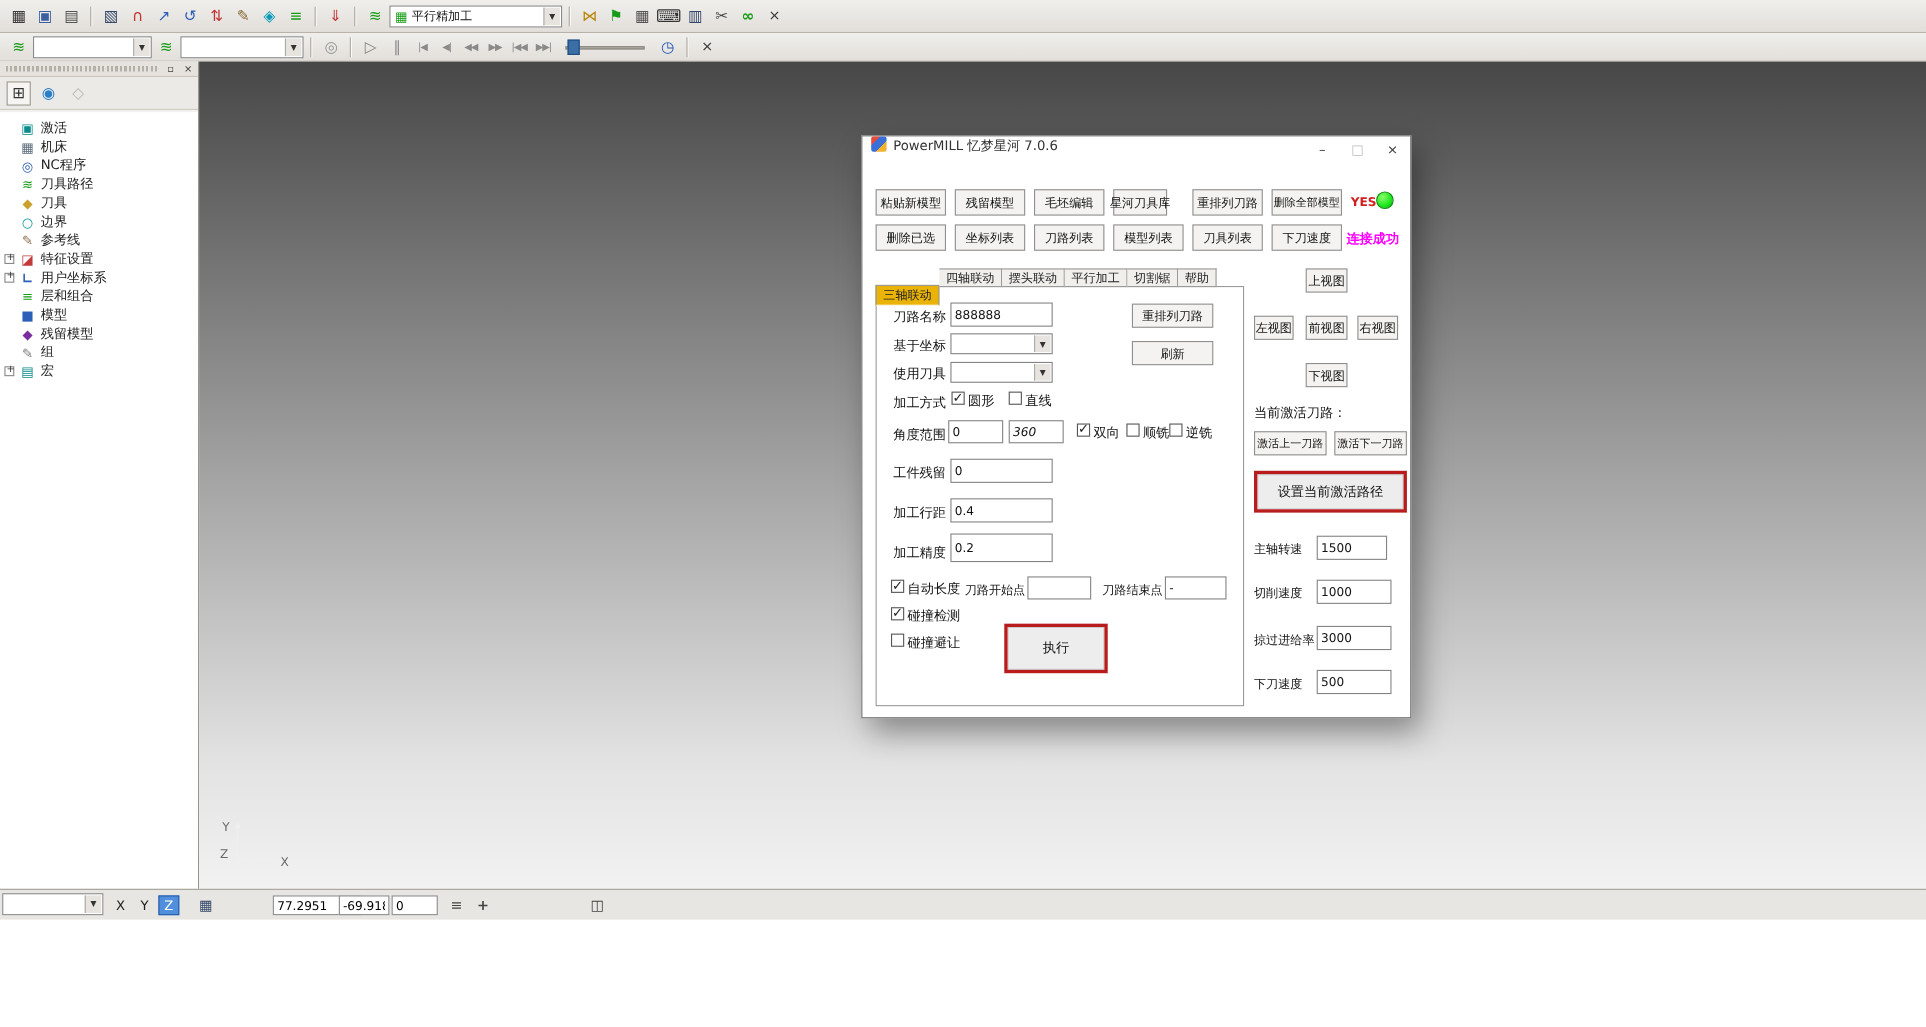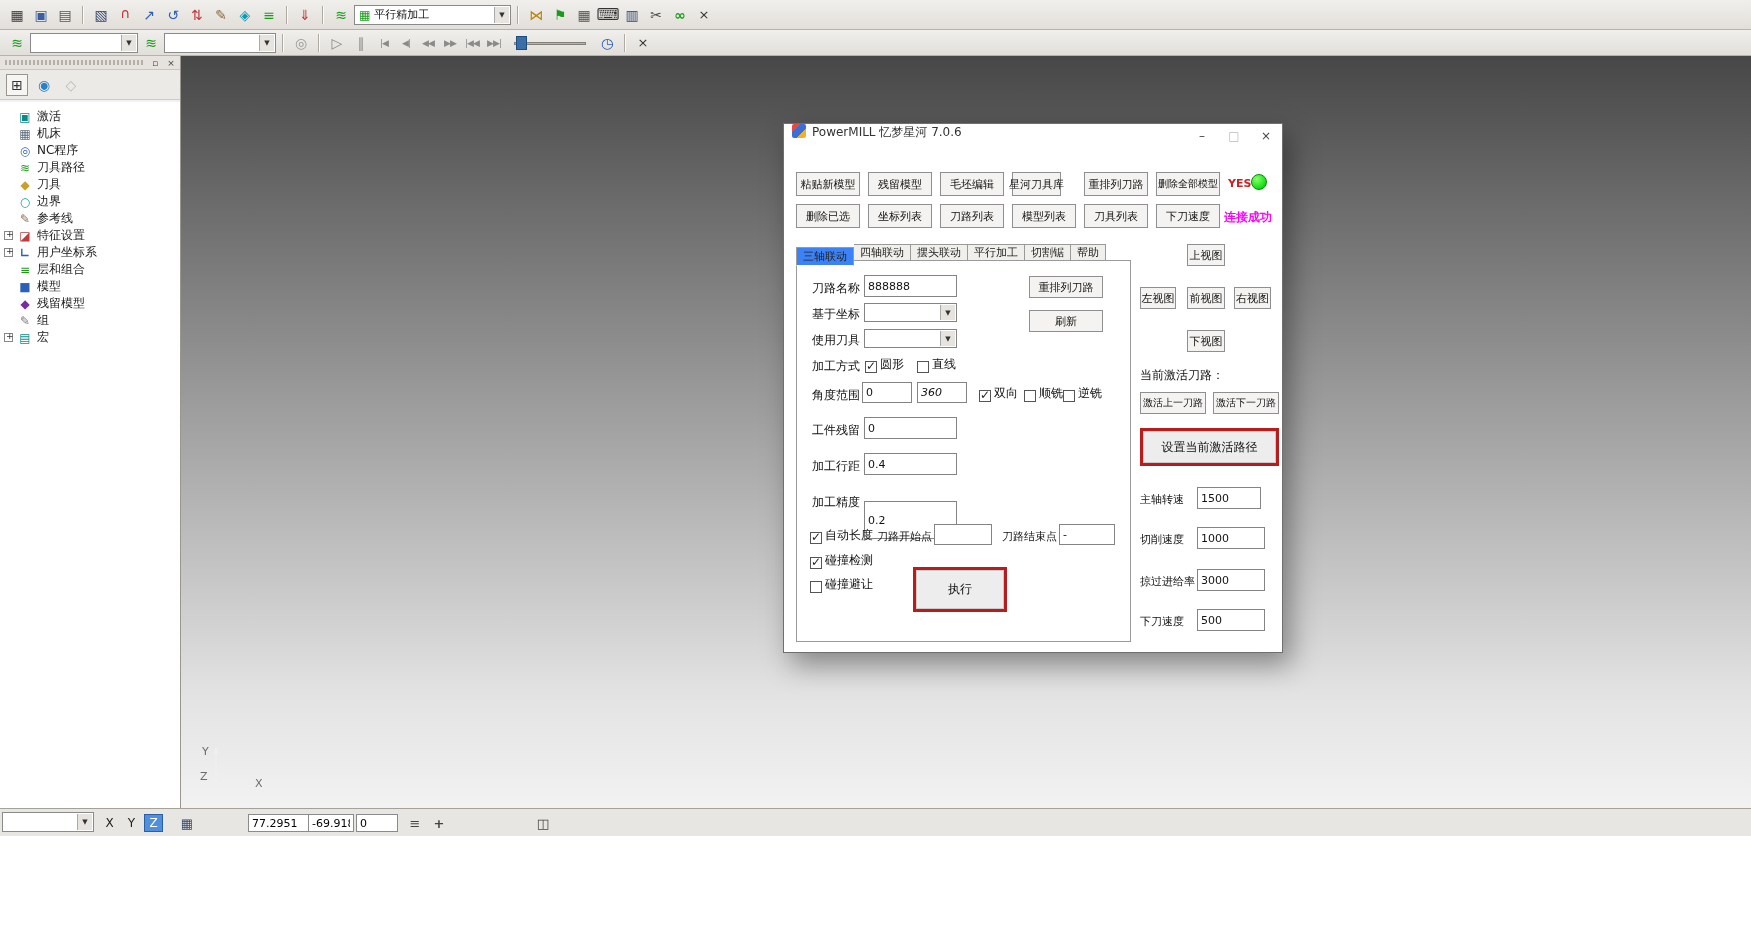--- a/index.html
+++ b/index.html
@@ -97,30 +97,30 @@
   .dmenu{height:20px;display:flex;align-items:center;gap:12px;padding-left:14px;font-size:12px;color:#1a1a1a;white-space:nowrap}
   .btn{position:absolute;display:flex;align-items:center;justify-content:center;background:#f4f3f1;border:1px solid #8f8f8f;font-size:11px;white-space:nowrap;cursor:default}
   .btn.big{font-size:12px;background:#ededed;border:3px solid #b91c1c;box-shadow:inset 0 0 0 1px #cccccc}
   .yes{position:absolute;left:444px;top:53px;color:#d02020;font-weight:bold;font-size:11px}
   .statuslight{position:absolute;left:467px;top:50px;width:16px;height:16px;border-radius:50%;background:radial-gradient(circle at 35% 30%,#8aff6a,#1ee51e 60%,#0aa80a);border:1px solid #0a8a0a}
   .connectok{position:absolute;left:440px;top:85px;color:#ff00ff;font-weight:bold;font-size:12px}
 
   .tabs{position:absolute;left:12px;top:119px;display:flex;z-index:3}
   .tab{height:17px;margin-top:1px;display:flex;align-items:center;padding:0 6px;font-size:11px;background:#f1efec;border:1px solid #9a9a9a;border-left:none;color:#222}
   .tab:first-child{border-left:1px solid #9a9a9a}
-  .tab.active{background:#3b82f6;height:19px;margin-top:4px;border-bottom:1px solid #fff}
+  .tab.active{background:#eab308;height:19px;margin-top:16px;border-bottom:1px solid #fff}
   .tpanel{position:absolute;left:12px;top:136px;width:335px;height:382px;border:1px solid #9a9a9a;background:#fff;z-index:2}
 
   .flabel{position:absolute;font-size:12px;white-space:nowrap;color:#111}
   .flabel.s{font-size:11px}
   .tin{position:absolute;border:1px solid #848484;font-size:11px;padding:1px 3px;font-family:inherit;background:#fff;color:#111}
   .fcombo{position:absolute;background:#fff;border:1px solid #848484}
   .fcombo .carrow{position:absolute;right:1px;top:1px;bottom:1px;width:15px;background:#e7e4df;border-left:1px solid #aaa;display:flex;align-items:center;justify-content:center}
   .fcombo .carrow::after{content:"▼";font-size:7px;color:#333}
-  .cbrow{position:absolute;display:flex;align-items:flex-end;font-size:12px;gap:3px;white-space:nowrap}
+  .cbrow{position:absolute;display:flex;align-items:flex-start;font-size:12px;gap:3px;white-space:nowrap}
   .cb{width:12px;height:12px;border:1px solid #555;background:#fff;display:inline-block;position:relative;flex:none}
   .cb[data-checked="true"]::after{content:"✓";position:absolute;left:0px;top:-3px;font-size:12px;font-weight:bold;color:#222}
 
   
   #statusbar{position:absolute;left:0;top:808px;width:1751px;height:28px;background:#e8e6e2;border-top:1px solid #a5a199}
   #statusbar .combo{position:absolute}
   .axisbtn{position:absolute;width:19px;height:18px;top:5px;display:flex;align-items:center;justify-content:center;font-size:12px;color:#222}
   .axisbtn.active{background:#4f8fdc;border:1px solid #2a5fa8;color:#fff}
   .sicon{position:absolute;top:4px;width:22px;height:20px;display:flex;align-items:center;justify-content:center;font-size:13px;color:#444}
   [data-name="statusbar-grid-icon"]{color:#35486b}
@@ -370,21 +370,21 @@
       <span data-name="checkbox-label">逆铣</span>
     </label>
 
     <span class="flabel" style="left:15px;top:161px" data-name="stock-remaining-label">工件残留</span>
     <input class="tin" style="left: 67px; top: 156px; width: 93px; height: 22px;" data-name="stock-remaining-input" value="0">
 
     <span class="flabel" style="left:15px;top:197px" data-name="stepover-label">加工行距</span>
     <input class="tin" style="left: 67px; top: 192px; width: 93px; height: 22px;" data-name="stepover-input" value="0.4">
 
     <span class="flabel" style="left:15px;top:233px" data-name="tolerance-label">加工精度</span>
-    <input class="tin" style="left: 67px; top: 240px; width: 93px; height: 38px;" data-name="tolerance-input" value="0.2">
+    <input class="tin" style="left: 67px; top: 224px; width: 93px; height: 26px;" data-name="tolerance-input" value="0.2">
 
     <label class="cbrow" style="left:13px;top:266px" data-name="auto-length-checkbox">
       <span class="cb" data-name="checkbox-icon" data-checked="true"></span>
       <span data-name="checkbox-label">自动长度</span>
     </label>
     <span class="flabel s" style="left:80px;top:268px" data-name="start-point-label">刀路开始点</span>
     <input class="tin" style="left: 137px; top: 263px; width: 58px; height: 21px;" data-name="start-point-input" value="">
     <span class="flabel s" style="left:205px;top:268px" data-name="end-point-label">刀路结束点</span>
     <input class="tin" style="left: 262px; top: 263px; width: 56px; height: 21px;" data-name="end-point-input" value="-">
 

